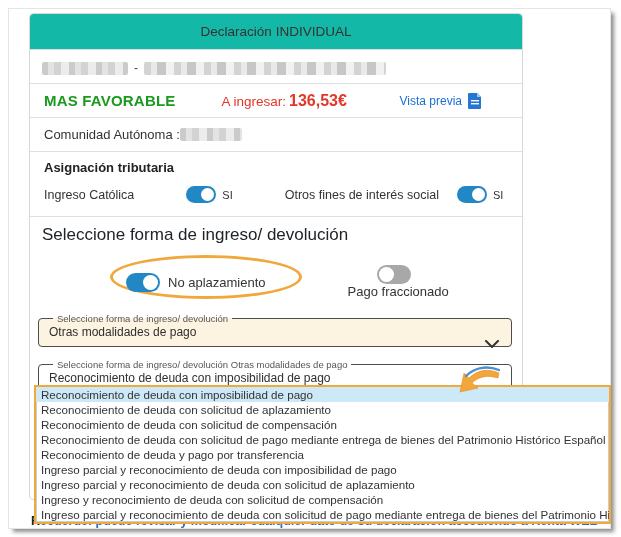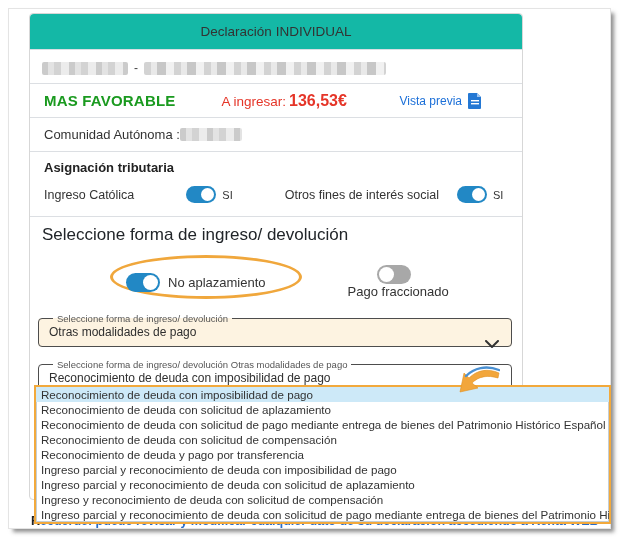--- a/index.html
+++ b/index.html
@@ -162,22 +162,22 @@
           <svg class="chev" width="14" height="9" viewBox="0 0 14 9">
             <path d="M1,1 L7,7 L13,1" stroke="#333" stroke-width="2" fill="none" stroke-linecap="round" stroke-linejoin="round"></path>
           </svg>
         </fieldset>
       </div>
     </div>
 
     <div class="option-list">
       <div class="option selected">Reconocimiento de deuda con imposibilidad de pago</div>
       <div class="option">Reconocimiento de deuda con solicitud de aplazamiento</div>
+      <div class="option">Reconocimiento de deuda con solicitud de compensación</div>
       <div class="option">Reconocimiento de deuda con solicitud de pago mediante entrega de bienes del Patrimonio Histórico Español</div>
-      <div class="option">Reconocimiento de deuda con solicitud de compensación</div>
       <div class="option">Reconocimiento de deuda y pago por transferencia</div>
       <div class="option">Ingreso parcial y reconocimiento de deuda con imposibilidad de pago</div>
       <div class="option">Ingreso parcial y reconocimiento de deuda con solicitud de aplazamiento</div>
       <div class="option">Ingreso y reconocimiento de deuda con solicitud de compensación</div>
       <div class="option">Ingreso parcial y reconocimiento de deuda con solicitud de pago mediante entrega de bienes del Patrimonio Histórico Español</div>
     </div>
 
     <svg class="cursor-arrow" width="52" height="34" viewBox="0 0 52 34">
       <path fill="#F2A63B" stroke="#E09020" stroke-width="0.6" d="M51,9 C40,4 29,6 21,14 L16,9 L12,28 L30,24 L24,19 C31,12 40,11 50,14 Z"></path>
       <path fill="none" stroke="#4A90D2" stroke-width="2.4" stroke-linecap="round" d="M51,6 C38,1 26,4 18,12"></path>

